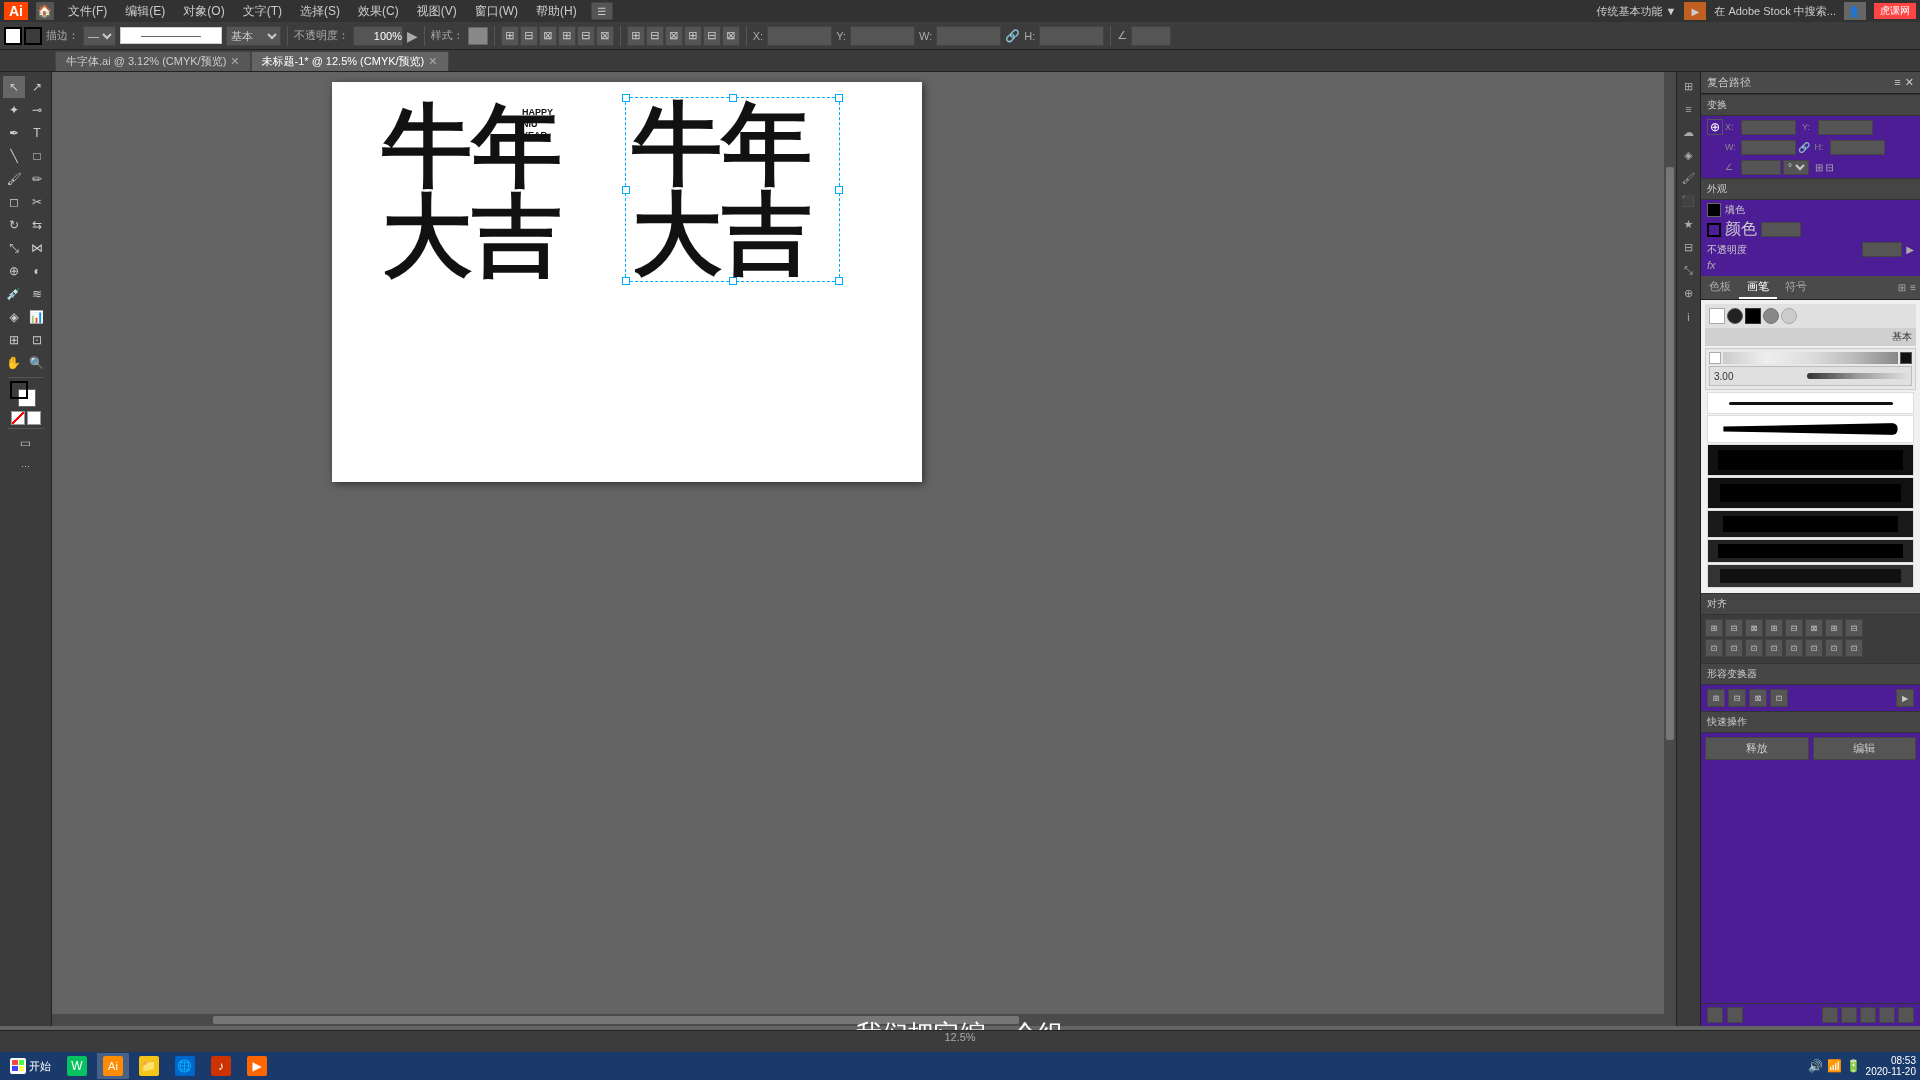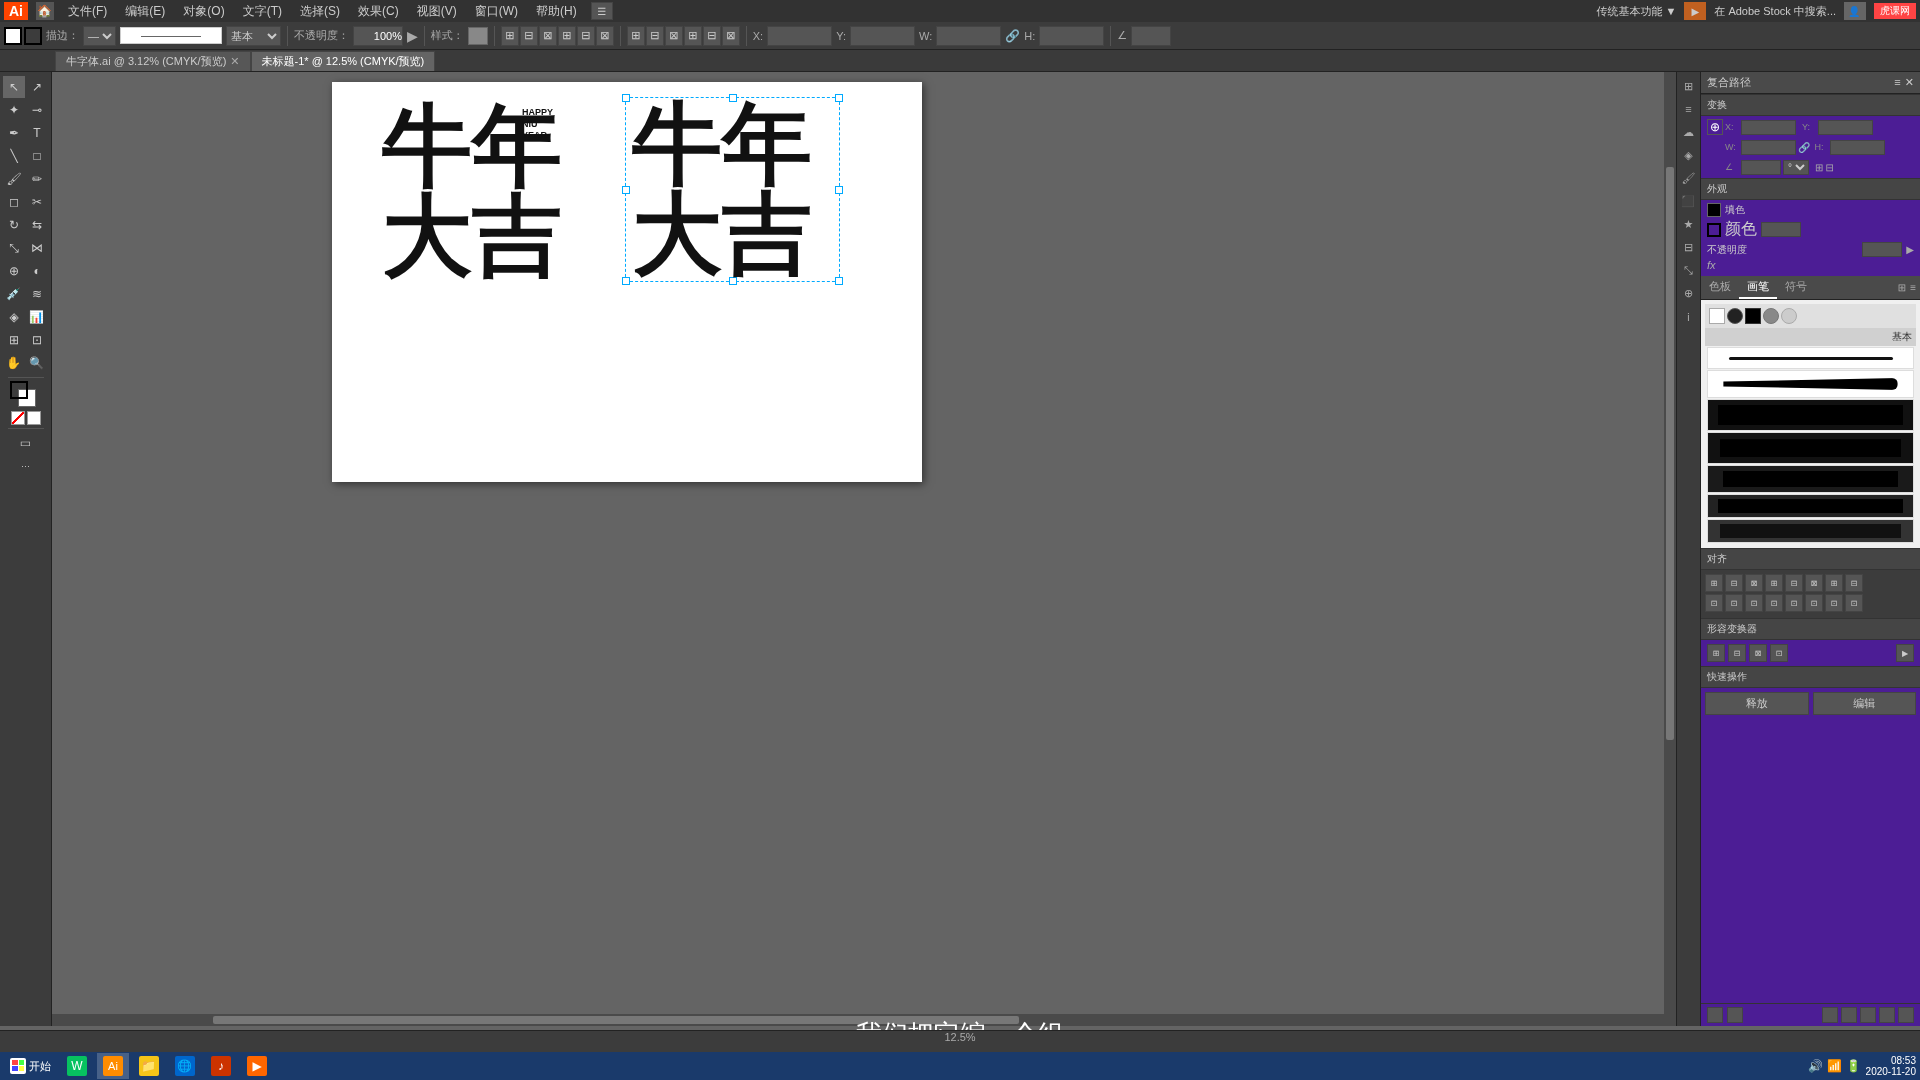--- a/index.html
+++ b/index.html
@@ -109,21 +109,20 @@
       border-bottom: none;
       cursor: pointer;
       display: flex;
       align-items: center;
       gap: 4px;
       height: 20px;
     }
     .tab.active {
       background: #646464;
       color: #fff;
-      flex-direction: column;
     }
     .tab-close {
       color: #aaa;
       cursor: pointer;
     }
 
     
     #main {
       display: flex;
       height: calc(1080px - 22px - 28px - 26px - 22px - 28px);
@@ -772,20 +771,31 @@
         <div style="width:16px;height:16px;border-radius:50%;background:#222;border:1px solid #555;"></div>
         <div style="width:16px;height:16px;background:#000;border:1px solid #333;"></div>
         <div style="width:16px;height:16px;border-radius:50%;background:#888;border:1px solid #777;"></div>
         <div style="width:16px;height:16px;border-radius:50%;background:#ccc;border:1px solid #aaa;"></div>
       </div>
 
       <div style="background:#d0d0d0;padding:2px 4px;font-size:10px;color:#333;text-align:right;">
         <span>基本</span>
       </div>
 
+      <div style="background:#e8e8e8;padding:3px;border:1px solid #ccc;margin:2px 0;">
+        <div style="display:flex;align-items:center;gap:2px;margin-bottom:2px;">
+          <div style="width:12px;height:12px;background:#fff;border:1px solid #aaa;"></div>
+          <div style="flex:1;height:12px;background:linear-gradient(to right,#ccc,#eee,#ddd,#bbb,#888);"></div>
+          <div style="width:12px;height:12px;background:#111;border:1px solid #555;"></div>
+        </div>
+        <div style="background:#e0e0e0;height:20px;border:1px solid #bbb;position:relative;display:flex;align-items:center;justify-content:space-between;padding:0 4px;">
+          <span style="font-size:10px;color:#333;">3.00</span>
+          <div style="width:100px;height:6px;background:linear-gradient(to right,#333,#999,#ddd);border-radius:3px;"></div>
+        </div>
+      </div>
 
       <div>
         <div class="brush-row">
           <div class="brush-stroke" style="width:80%;height:3px;background:#111;border-radius:2px;"></div>
         </div>
         <div class="brush-row" style="height:28px;">
           <div style="width:85%;height:12px;background:#000;border-radius:2px 6px 6px 2px;clip-path:polygon(0 30%,100% 0,100% 100%,0 70%);"></div>
         </div>
         <div class="brush-row" style="height:32px;background:#111;">
           <div style="width:90%;height:20px;background:#000;"></div>

